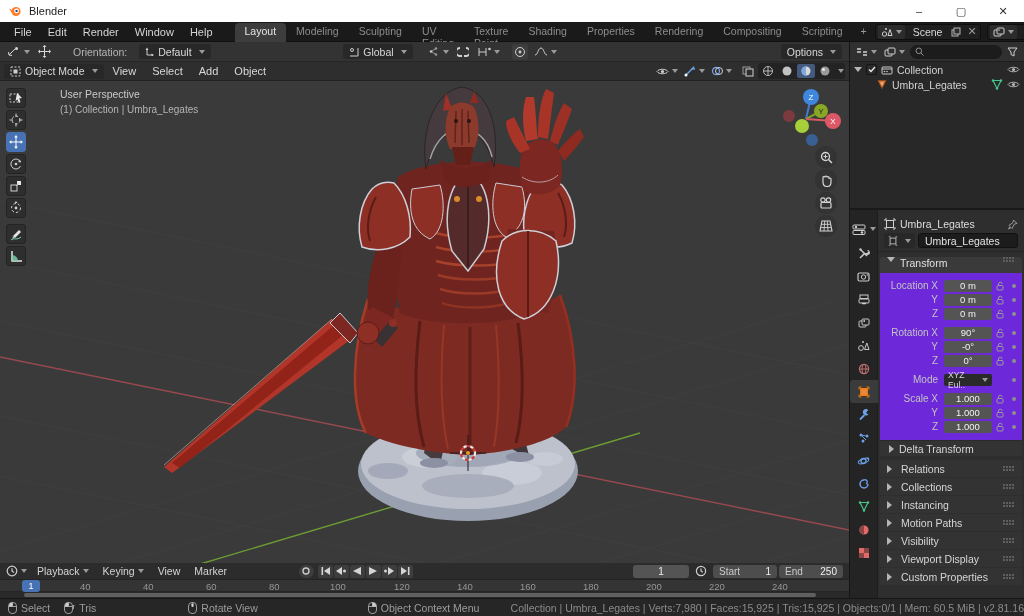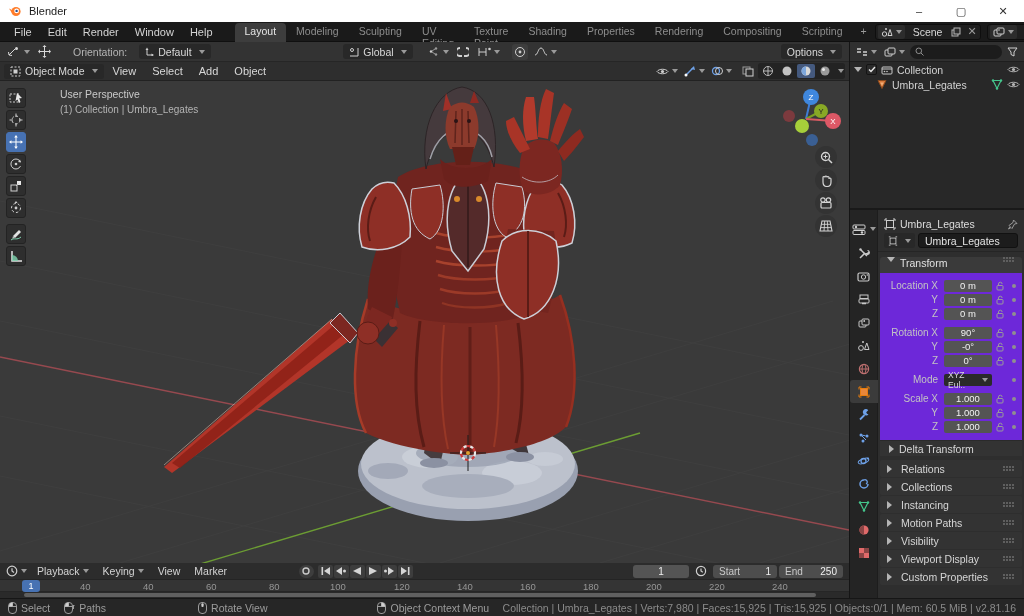--- a/index.html
+++ b/index.html
@@ -99,21 +99,21 @@
   .lockslot{width:16px;display:flex;justify-content:center}
   .dot{width:4px;height:4px;border-radius:50%;background:#8f8f8f;margin-left:4px}
   .tgap{height:5px}
   .subpanel{height:16px;display:flex;align-items:center;gap:5px;padding:0 9px;font-size:10.5px;color:#d6d6d6;background:#333333;margin:0 2px;border-top:1px solid #2a2a2a}
   .cpanel{height:17px;display:flex;align-items:center;gap:9px;padding:0 7px;font-size:10.5px;color:#d6d6d6;background:#333333;margin:1px 2px 0;border-radius:2px}
   .grip{width:2px;height:2px;background:#5f5f5f;box-shadow:3px 0 #5f5f5f,6px 0 #5f5f5f,9px 0 #5f5f5f,0 3px #5f5f5f,3px 3px #5f5f5f,6px 3px #5f5f5f,9px 3px #5f5f5f;margin-left:auto;margin-right:10px;margin-bottom:3px}
 
   
   .statusbar{position:absolute;left:0;top:598px;width:1024px;height:18px;background:#262626;border-top:1px solid #161616;display:flex;align-items:center;font-size:10.5px;color:#9c9c9c}
   .hint{display:flex;align-items:center;gap:4px}
-  .stats{margin-left:auto;padding-right:8px;color:#8b8b8b;font-size:10.5px}
+  .stats{margin-left:auto;color:#8b8b8b;font-size:10.5px}
 </style>
 </head>
 <body>
 
 <div id="app">
 
   <div class="titlebar">
     <svg width="14" height="14" style="margin-left:8px" viewBox="0 0 14 14">
       <circle cx="8" cy="7.5" r="4.6" fill="#ff7d2b"></circle>
       <circle cx="8.6" cy="6.9" r="2.4" fill="#fff"></circle>
@@ -1016,21 +1016,21 @@
         </svg>
       <span>Select</span>
     </span>
     <span class="hint" style="margin-left:14px">
       <svg width="11" height="12" viewBox="0 0 11 12">
           <rect x="0.5" y="0.5" width="8" height="11" rx="3.5" fill="none" stroke="#9c9c9c"></rect>
           <path d="M1 4.5 h7 M4.5 0.5 V4.5" stroke="#9c9c9c"></path>
           <path d="M1 4 a3.5 3.5 0 0 1 3.5 -3.5 V4.5 H1 Z" fill="#cfcfcf"></path>
           <path d="M10.5 3 v4 M10.5 3 l-1 1 M10.5 3 l1 1" stroke="#9c9c9c" transform="translate(-1,0)"></path>
         </svg>
-      <span>Paths</span>
+      <span>Tris</span>
     </span>
     <span class="hint" style="margin-left:92px">
       <svg width="9" height="12" viewBox="0 0 9 12">
           <rect x="0.5" y="0.5" width="8" height="11" rx="3.5" fill="none" stroke="#9c9c9c"></rect>
           <rect x="3.4" y="1.2" width="2.2" height="3.8" rx="1" fill="#cfcfcf"></rect>
         </svg>
       <span>Rotate View</span>
     </span>
     <span class="hint" style="margin-left:110px">
       <svg width="9" height="12" viewBox="0 0 9 12">

